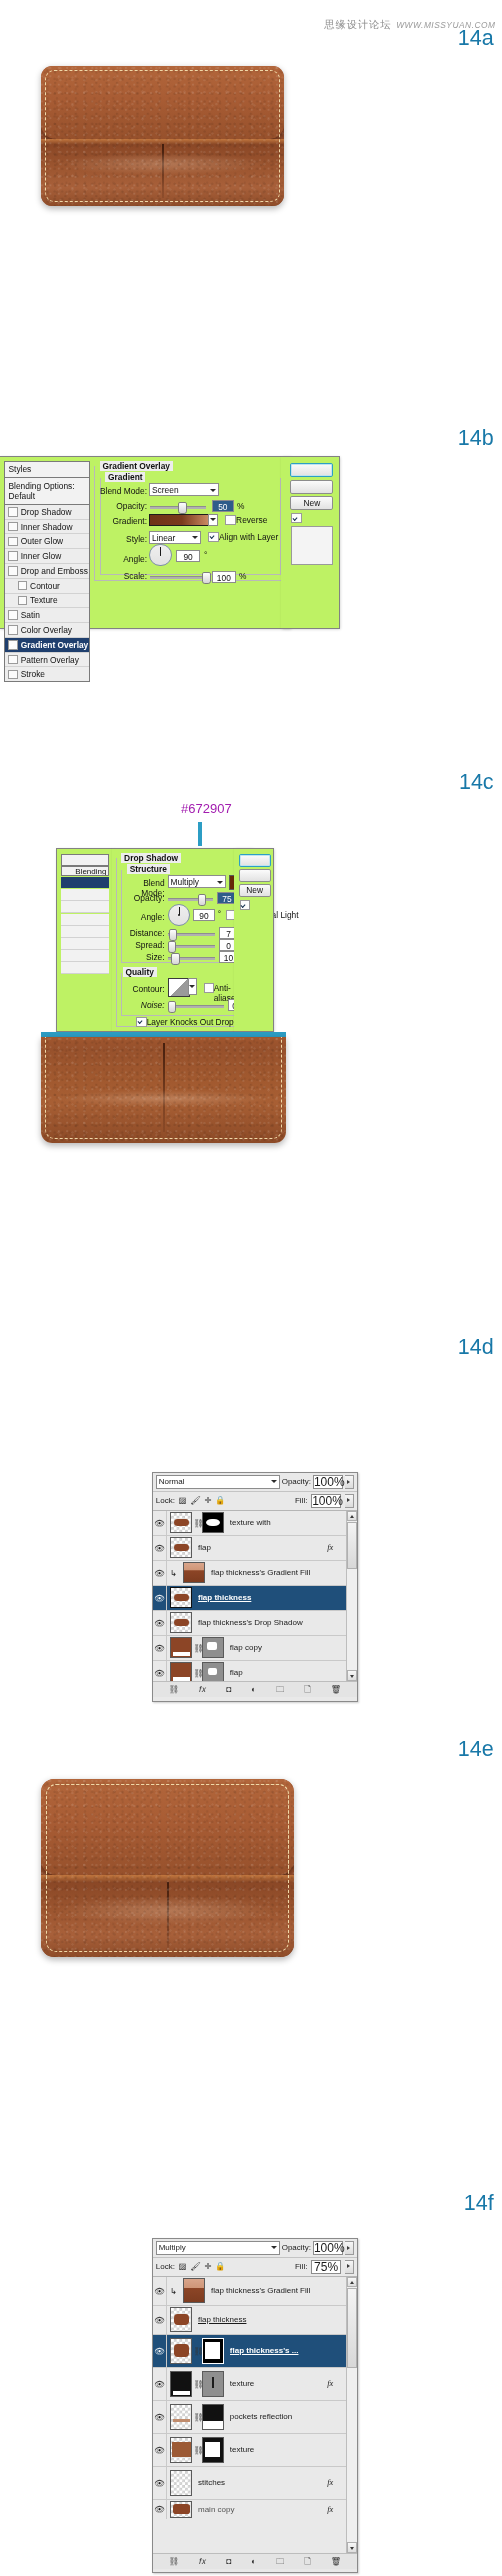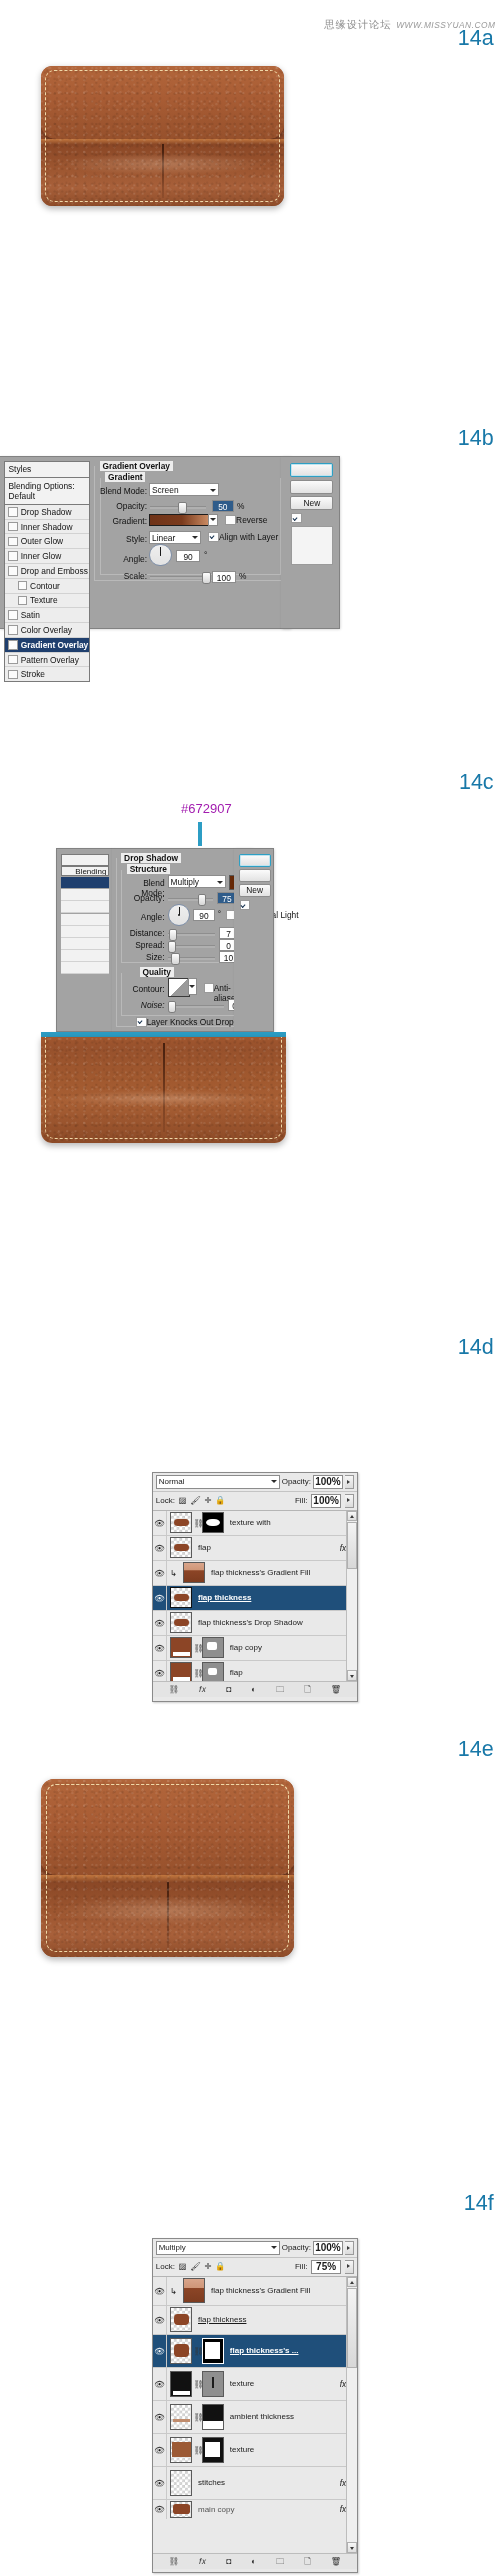--- a/index.html
+++ b/index.html
@@ -33,21 +33,21 @@
       radial-gradient(circle at 62% 18%,rgba(255,255,255,.28) 0 0.9px,transparent 1.5px),
       radial-gradient(circle at 82% 72%,rgba(0,0,0,.28) 0 0.9px,transparent 1.5px),
       radial-gradient(circle at 25% 82%,rgba(255,255,255,.22) 0 0.9px,transparent 1.5px),
       radial-gradient(circle at 70% 45%,rgba(0,0,0,.22) 0 0.9px,transparent 1.5px);
     background-size:8.4px 8.4px,10.3px 10.3px,12px 12px,7.5px 7.5px,14px 14px,9.4px 9.4px;}
   .w-stitch{position:absolute;border:1.5px dashed #f0d9a8;border-radius:9.4px;}
   .w-hl{position:absolute;left:6%;right:6%;top:62%;height:16%;border-radius:50%;
     background:radial-gradient(ellipse at center,rgba(255,225,200,.25),rgba(255,225,200,0) 70%);}
 
   
-  .dlg{position:absolute;background:#a3a3a3;border:0.9px solid #828282;
+  .dlg{position:absolute;background:#bef264;border:0.9px solid #828282;
     font-size:8.4px;color:#111;box-shadow:0.9px 0.9px 2.8px rgba(0,0,0,.22);}
   .styles-col{position:absolute;top:5.6px;left:5.6px;width:84px;background:#ededed;
     border:0.9px solid #7a7a7a;}
   .st-head{padding:2.8px 3.7px;border-bottom:0.9px solid #7a7a7a;background:#f2f2f2;font-size:8.4px;}
   .st-head.b2{border-bottom:1.9px solid #7a7a7a;}
   .st-row{padding:1.9px 3.7px;border-bottom:0.9px solid #d2d2d2;font-size:8.4px;display:flex;align-items:center;gap:2.8px;white-space:nowrap;}
   .st-row.ind{padding-left:13px;}
   .st-row.sel{background:#1f3f6e;color:#fff;font-weight:bold;}
   .cb{width:7.5px;height:7.5px;border:0.9px solid #9a9a9a;background:#fbfbfb;display:inline-block;flex:none;position:relative;}
   .cb.on:after{content:"";position:absolute;left:0.9px;top:2.8px;width:2.8px;height:1.4px;border-left:1.4px solid #15314f;border-bottom:1.4px solid #15314f;transform:rotate(-45deg);}
@@ -81,40 +81,40 @@
   .hexlabel{position:absolute;font-size:13px;color:#a21caf;}
   .hexline{position:absolute;width:3.7px;background:#2c9dc4;}
 
   
   .lp{position:absolute;background:#e9e9e9;border:0.9px solid #8a8a8a;font-size:8px;color:#1a1a1a;
       box-shadow:0.9px 0.9px 1.9px rgba(0,0,0,.2);}
   .lp-top{display:flex;align-items:center;gap:1.9px;padding:1.9px 2.8px;border-bottom:0.9px solid #c4c4c4;background:#e9e9e9;}
   .lp-mode{flex:1 1 auto;background:#fff;border:0.9px solid #8c8c8c;height:12px;line-height:12px;padding:0 1.9px;position:relative;font-size:8px;}
   .lp-mode .sel-arrow{top:3.7px;}
   .lp-top .t-lbl{font-size:8px;white-space:nowrap;}
-  .lp-val{background:#fff;border:0.9px solid #8c8c8c;height:12px;line-height:12px;width:28px;text-align:center;font-size:10px;font-weight:bold;}
+  .lp-val{background:#fff;border:0.9px solid #8c8c8c;height:12px;line-height:12px;width:28px;text-align:center;font-size:12px;}
   .lp-spin{width:8.4px;height:12px;background:linear-gradient(180deg,#f6f6f6,#dcdcdc);border:0.9px solid #9a9a9a;border-left:none;position:relative;}
   .lp-spin:after{content:"";position:absolute;left:1.9px;top:3.7px;width:0;height:0;border-top:2.8px solid transparent;border-bottom:2.8px solid transparent;border-left:3.7px solid #3a3a3a;}
   .lp-lock{display:flex;align-items:center;gap:3.7px;padding:1.9px 2.8px;border-bottom:0.9px solid #b5b5b5;background:#e9e9e9;}
   .lp-lock .t-lbl{font-size:8px;}
   .ico{font-size:8.4px;color:#2a2a2a;line-height:1;}
   .lp-rows{position:relative;}
   .lrow{display:flex;align-items:center;height:24px;border-bottom:0.9px solid #c9c9c9;background:#e9e9e9;position:relative;}
   .lrow.sel{background:#1f4f7a;color:#fff;}
   .eye{width:13px;text-align:center;font-size:8.4px;flex:none;border-right:0.9px solid #c9c9c9;align-self:stretch;display:flex;align-items:center;justify-content:center;}
   .thumb{width:20.6px;height:19px;margin-left:2.8px;border:0.9px solid #5a5a5a;background:#fff;flex:none;position:relative;overflow:hidden;}
   .thumb.sel-out{border:1.9px solid #111;}
   .checker{background-image:linear-gradient(45deg,#cfcfcf 25%,transparent 25%,transparent 75%,#cfcfcf 75%),linear-gradient(45deg,#cfcfcf 25%,#fff 25%,#fff 75%,#cfcfcf 75%);background-size:5.6px 5.6px;background-position:0 0,2.8px 2.8px;}
   .blobsm{position:absolute;left:2.8px;right:2.8px;top:5.6px;bottom:5.6px;border-radius:3.7px;background:#8c4526;}
   .link{width:7.5px;text-align:center;font-size:8.4px;flex:none;color:#333;margin:0 0.9px;}
   .mask{width:20.6px;height:19px;border:0.9px solid #5a5a5a;flex:none;position:relative;background:#000;}
   .lname{margin-left:5.6px;flex:1 1 auto;white-space:nowrap;overflow:hidden;text-overflow:ellipsis;font-size:8px;}
   .lrow.sel .lname{font-weight:bold;text-decoration:underline;}
   .lname.u{text-decoration:underline;}
-  .fxm{font-size:8.4px;font-style:italic;font-family:Liberation Sans, sans-serif;margin-right:2px;}
+  .fxm{font-size:8.4px;font-style:italic;font-family:Liberation Serif, serif;margin-right:15px;}
   .fxarrow{width:0;height:0;border-left:2.8px solid transparent;border-right:2.8px solid transparent;border-top:3.7px solid #333;margin-right:4.7px;}
   .indent-arrow{width:13px;text-align:center;font-size:8.4px;flex:none;}
   .scrollbar{position:absolute;right:0;top:0;bottom:0;width:10.3px;background:#efefef;border-left:0.9px solid #bdbdbd;}
   .sb-up,.sb-dn{position:absolute;left:0;width:10.3px;height:10.3px;background:linear-gradient(180deg,#f8f8f8,#dedede);border:0.9px solid #b0b0b0;box-sizing:border-box;}
   .sb-up{top:0;} .sb-dn{bottom:0;}
   .sb-up:after{content:"";position:absolute;left:2.3px;top:3.3px;border-left:2.8px solid transparent;border-right:2.8px solid transparent;border-bottom:3.7px solid #3a3a3a;}
   .sb-dn:after{content:"";position:absolute;left:2.3px;top:3.3px;border-left:2.8px solid transparent;border-right:2.8px solid transparent;border-top:3.7px solid #3a3a3a;}
   .sb-thumb{position:absolute;left:0;width:10.3px;background:linear-gradient(180deg,#f4f4f4,#d8d8d8);border:0.9px solid #b0b0b0;box-sizing:border-box;}
   .lp-bottom{display:flex;align-items:center;justify-content:space-around;height:15px;border-top:0.9px solid #bdbdbd;background:#e4e4e4;padding:0 5.6px;}
   .lp-bottom .ico{font-size:8.4px;color:#333;}
@@ -313,21 +313,21 @@
       <div class="num-box" style="left:103px;top:86px;width:19.7px;">0</div>
       <div class="unit" style="left:125px;top:87px;">%</div>
 
       <div class="lbl" style="left:1.9px;top:99px;width:47px;">Size:</div>
       <div class="slider" style="left:52px;top:104px;width:47px;">
           <div class="knob" style="left:3.7px;"></div>
         </div>
       <div class="num-box" style="left:103px;top:98px;width:19.7px;">10</div>
       <div class="unit" style="left:125px;top:99px;">px</div>
 
-      <div class="grp-title" style="left:24px;top:114px;">Quality</div>
+      <div class="grp-title" style="left:7px;top:114px;">Quality</div>
       <div class="grp" style="left:5.6px;top:120px;right:5.6px;height:42px;"></div>
 
       <div class="lbl" style="left:1.9px;top:131px;width:47px;">Contour:</div>
       <div class="contour-sw" style="left:52px;top:125px;width:20.6px;height:17px;"></div>
       <div class="sel-box" style="left:72px;top:125px;width:9.4px;height:17px;">
           <span class="sel-arrow" style="right:0.9px;top:6.6px;"></span>
         </div>
       <div class="chk" style="left:88px;top:130px;"></div>
       <div class="chk-lbl" style="left:98px;top:130px;">Anti-aliased</div>
 
@@ -548,21 +548,21 @@
 
       <div class="lrow" style="height:32px;">
         <div class="eye">👁</div>
         <div class="thumb checker" style="height:24px;">
             <div style="position:absolute;left:1.9px;right:1.9px;bottom:6.6px;height:2.8px;background:#c08c6d;"></div>
           </div>
         <div class="link">⛓</div>
         <div class="mask" style="height:24px;background:#111;">
             <div style="position:absolute;left:0;right:0;bottom:0;height:7.5px;background:#fff;"></div>
           </div>
-        <div class="lname">ambient thickness</div>
+        <div class="lname">pockets reflection</div>
       </div>
 
       <div class="lrow" style="height:32px;">
         <div class="eye">👁</div>
         <div class="thumb checker" style="height:24px;">
             <div style="position:absolute;left:0.9px;right:0.9px;top:4.7px;bottom:4.7px;background:#9c5a35;"></div>
           </div>
         <div class="link">⛓</div>
         <div class="mask" style="height:24px;background:#111;">
             <div style="position:absolute;left:2.8px;top:4.7px;right:2.8px;bottom:4.7px;background:#fff;"></div>

